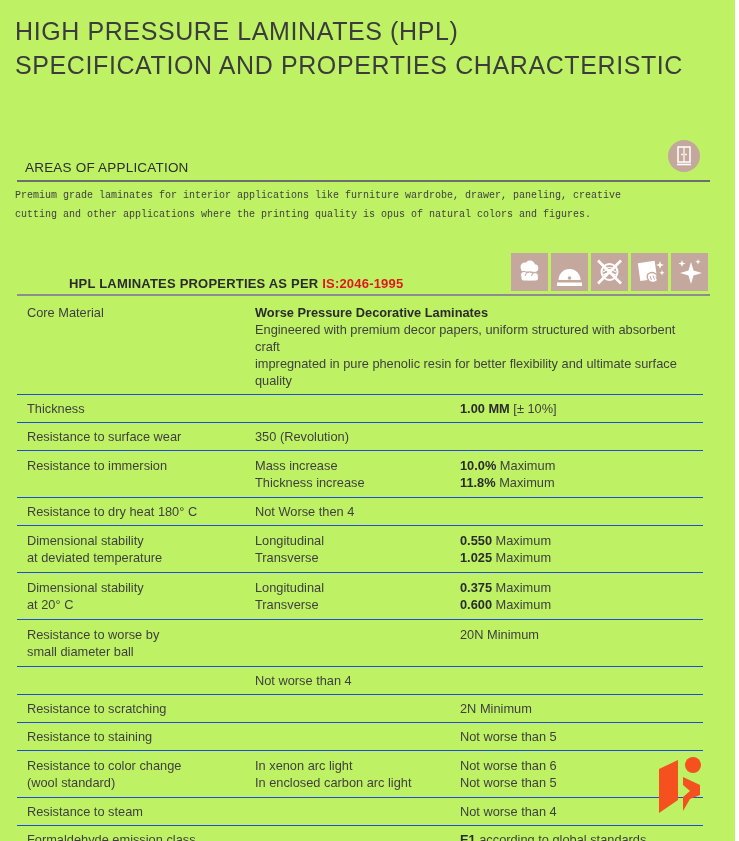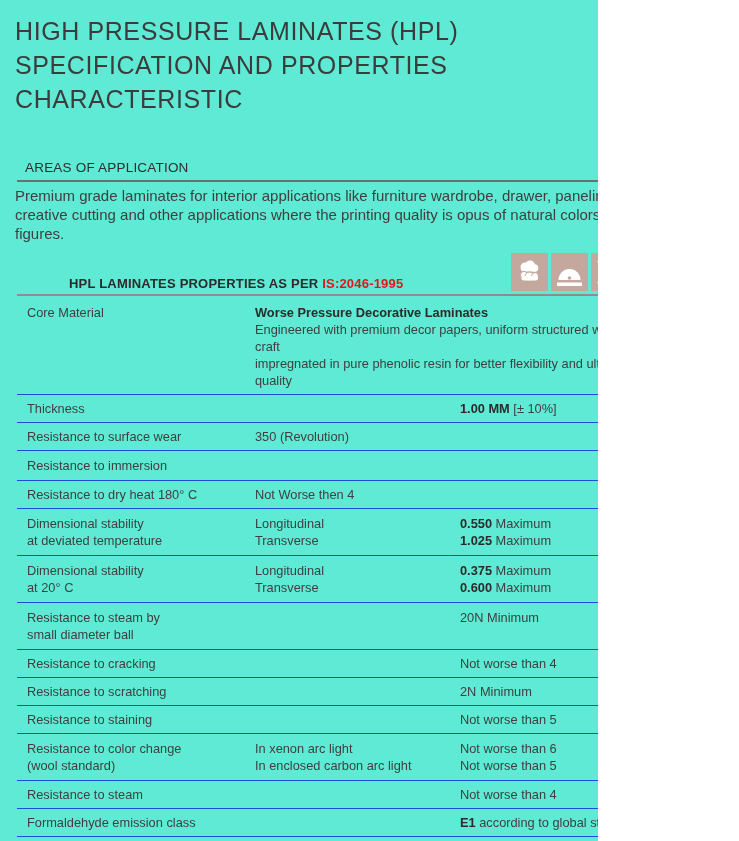--- a/index.html
+++ b/index.html
@@ -1,33 +1,33 @@
 <!DOCTYPE html>
 <html style="--accent-red: #e0181e; --taupe: #c4a89d;"><head>
 <meta charset="utf-8">
 <style>
   html,body{margin:0;padding:0;background:#ffffff;}
   .page{
-    position:relative;width:598px;height:841px;background:#5eead4;overflow:hidden;
+    position:relative;width:735px;height:841px;background:#bef264;overflow:hidden;
     font-family:"Liberation Sans","DejaVu Sans",sans-serif;color:#3f3f3f;
   }
   
   .title{
     position:absolute;left:15px;top:14px;
     font-size:25px;font-weight:400;letter-spacing:0.6px;color:#3c3c3c;line-height:34px;
   }
   
   .areas-head{
     position:absolute;left:25px;top:160px;
     font-size:13.5px;font-weight:normal;color:#2e2e2e;letter-spacing:0.2px;
   }
   .areas-rule{position:absolute;left:17px;top:180px;width:693px;height:2px;background:#6e6e6e;}
   .areas-text{
     position:absolute;left:15px;top:186px;width:615px;
-    font-size:15px;line-height:19px;color:#3f3f3f;
+    font-size:10px;line-height:19px;color:#3f3f3f;font-family:Liberation Mono, monospace;
   }
   .round-icon{
     position:absolute;left:668px;top:140px;width:32px;height:32px;border-radius:50%;
     background:var(--taupe,#c4a89d);display:flex;align-items:center;justify-content:center;
   }
   
   .props-head{
     position:absolute;left:25px;top:276px;
     font-size:13px;font-weight:bold;color:#2b2b2b;letter-spacing:0.2px;padding-left:44px;
   }
@@ -159,20 +159,28 @@
         </div>
         <div>
           <div>350 (Revolution)</div>
         </div>
         <div></div>
       </div>
       <div class="t-row double">
         <div class="c1">
           <div>Resistance to immersion</div>
         </div>
+        <div>
+          <div>Mass increase</div>
+          <div>Thickness increase</div>
+        </div>
+        <div>
+          <div><b>10.0%</b> Maximum</div>
+          <div><b>11.8%</b> Maximum</div>
+        </div>
       </div>
       <div class="t-row">
         <div class="c1">
           <div>Resistance to dry heat 180° C</div>
         </div>
         <div>
           <div>Not Worse then 4</div>
         </div>
         <div></div>
       </div>
@@ -199,32 +207,29 @@
           <div>Longitudinal</div>
           <div>Transverse</div>
         </div>
         <div>
           <div><b>0.375</b> Maximum</div>
           <div><b>0.600</b> Maximum</div>
         </div>
       </div>
       <div class="t-row double">
         <div class="c1">
-          <div>Resistance to steam by</div>
+          <div>Resistance to worse by</div>
           <div>small diameter ball</div>
         </div>
         <div></div>
         <div>
           <div>20N Minimum</div>
         </div>
       </div>
       <div class="t-row">
-        <div class="c1">
-          <div>Resistance to cracking</div>
-        </div>
         <div></div>
         <div>
           <div>Not worse than 4</div>
         </div>
       </div>
       <div class="t-row">
         <div class="c1">
           <div>Resistance to scratching</div>
         </div>
         <div></div>

